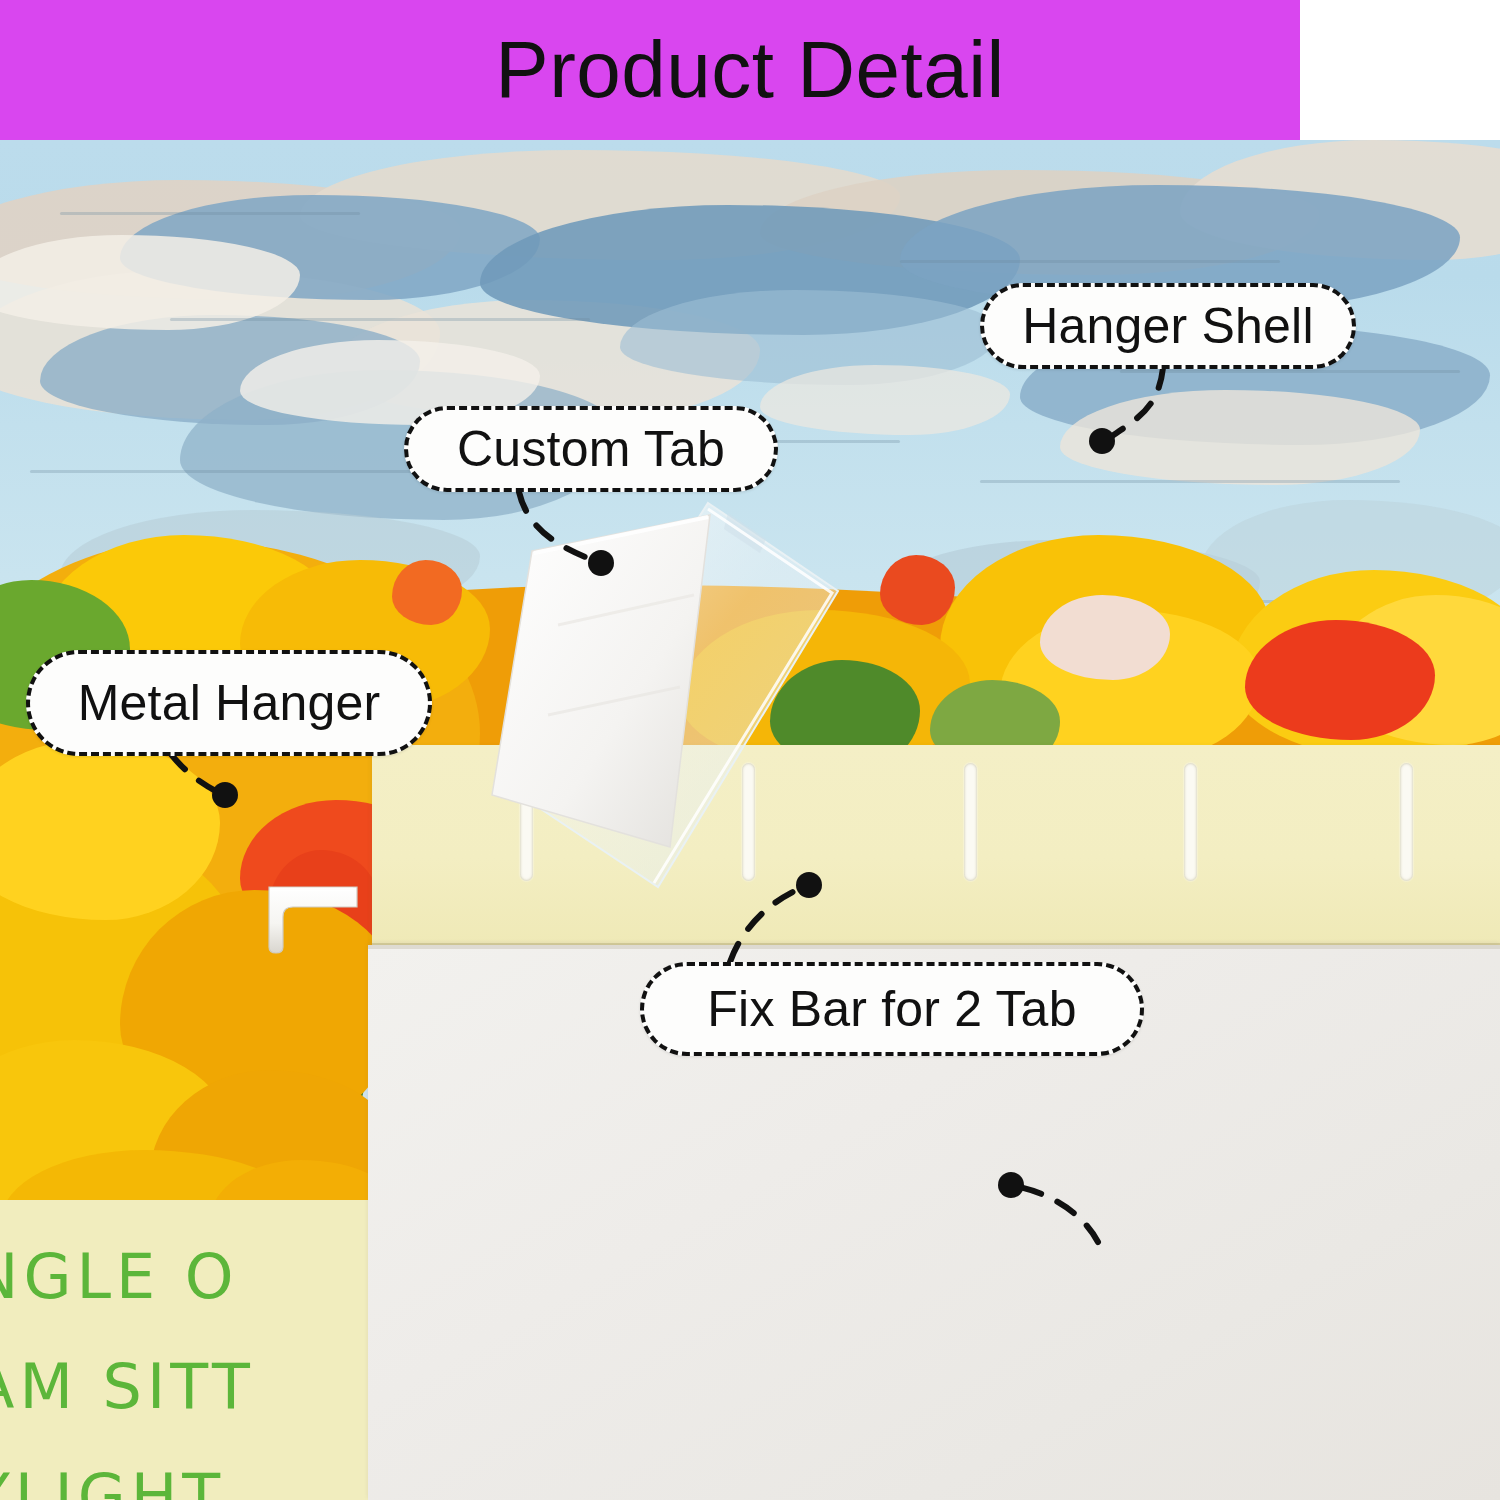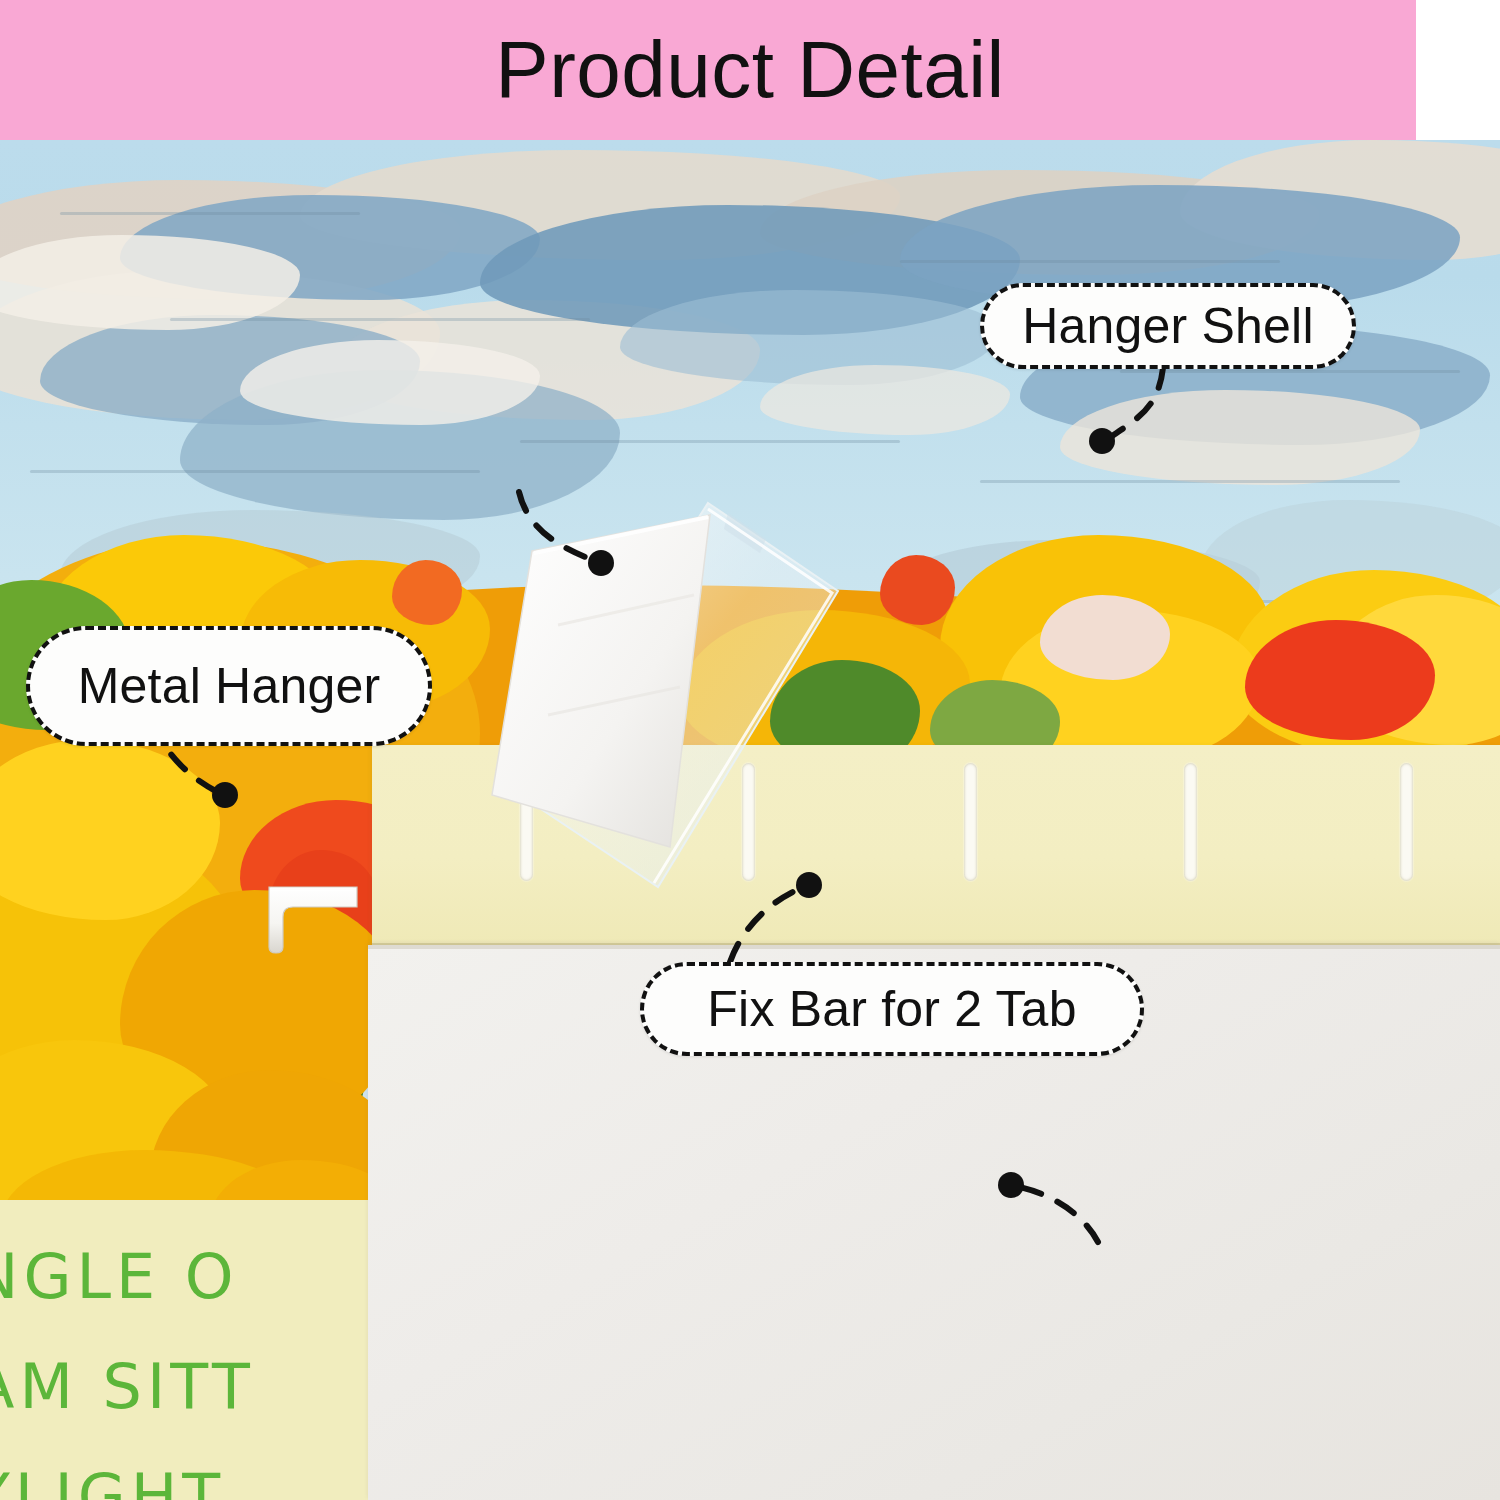--- a/index.html
+++ b/index.html
@@ -2,21 +2,21 @@
 <html><head>
 <meta charset="utf-8">
 <style>
   html,body{margin:0;padding:0;background:#fff;}
   body{width:1500px;height:1500px;overflow:hidden;
        font-family:"Liberation Sans","DejaVu Sans",sans-serif;}
 
   #stage{position:relative;width:1500px;height:1500px;background:#ffffff;overflow:hidden;}
 
   
-  #header{position:absolute;left:0;top:0;width:1416px;height:140px;background:#f9a8d4;z-index:60;}
+  #header{position:absolute;left:0;top:0;width:1300px;height:140px;background:#d946ef;z-index:60;}
   #page-title{position:absolute;left:0;top:26px;width:1500px;text-align:center;
       font-size:80px;line-height:88px;font-weight:300;color:#111111;letter-spacing:0.5px;}
 
   
   #photo{position:absolute;left:0;top:140px;width:1500px;height:1360px;overflow:hidden;background:#cfe4ef;}
 
   
   .sky{position:absolute;left:0;top:0;width:1500px;height:620px;
        background:linear-gradient(180deg,#bcdcec 0%,#b9dbeb 22%,#c2e0ed 46%,#c9e4ef 70%,#cfe8f1 100%);}
 
@@ -224,22 +224,25 @@
         <circle cx="225" cy="795" r="13"></circle>
         <circle cx="809" cy="885" r="13"></circle>
         <circle cx="1011" cy="1185" r="13"></circle>
       </g>
     </svg>
 
     <div class="pill" style="left:980px;top:283px;width:376px;height:86px;">
       <span>Hanger Shell</span>
     </div>
 
-
-    <div class="pill" style="left:26px;top:626px;width:406px;height:120px;">
+    <div class="pill" style="left:404px;top:406px;width:374px;height:86px;">
+      <span>Custom Tab</span>
+    </div>
+
+    <div class="pill" style="left:26px;top:650px;width:406px;height:106px;">
       <span>Metal Hanger</span>
     </div>
 
     <div class="pill" style="left:640px;top:962px;width:504px;height:94px;">
       <span>Fix Bar for 2 Tab</span>
     </div>
 
   </div>
 </div>
 

